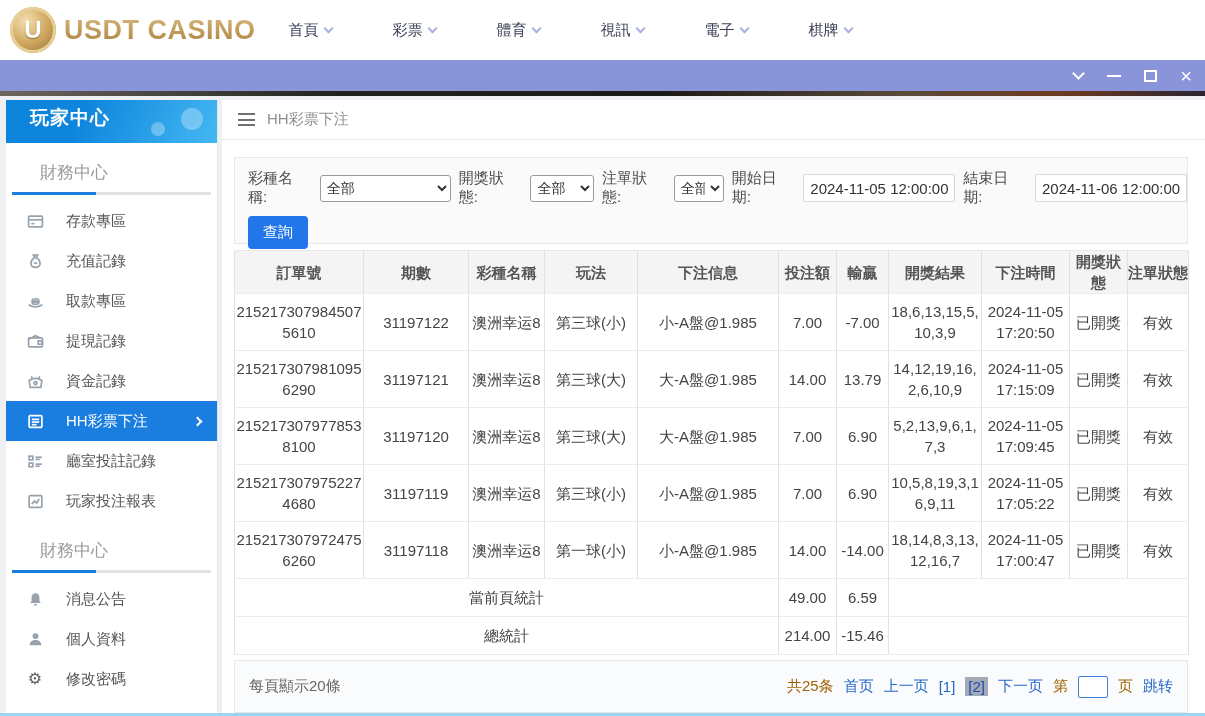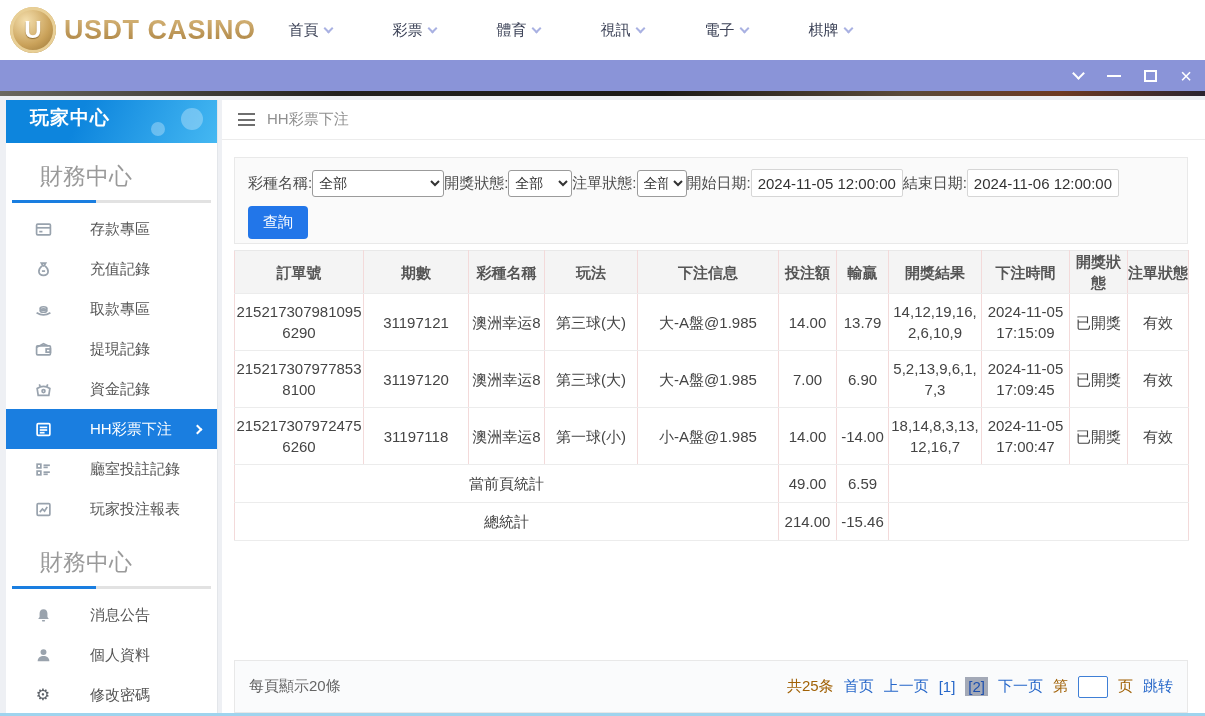--- a/index.html
+++ b/index.html
@@ -46,39 +46,39 @@
   .sidebar { position:absolute; left:6px; top:100px; width:212px; height:616px; background:#fff; overflow:hidden;
     border-right:1px solid #e3e6ea; }
   .sidebar-head { position:relative; height:43px; background:linear-gradient(115deg,#0d85dd 35%,#45b8f2);
     color:#fff; padding:5px 0 0 24px; overflow:hidden; }
   .sidebar-head h1 { font-size:19px; font-weight:bold; letter-spacing:1px; }
   .sidebar-head p { font-size:8px; letter-spacing:2.5px; margin-top:11px; }
   .pad-deco { position:absolute; right:14px; top:6px; width:54px; height:30px; opacity:.35; }
   .pad-deco i { position:absolute; border-radius:50%; background:#dff3ff; display:block; }
   .pad-deco i.b1 { width:22px; height:22px; right:0; top:2px; }
   .pad-deco i.b2 { width:14px; height:14px; left:2px; bottom:0; }
-  .sec-title { font-size:23px; color:#9a9a9a; padding:18px 0 8px 34px; }
+  .sec-title { font-size:17px; color:#9a9a9a; padding:18px 0 8px 34px; }
   .sec-rule { height:3px; margin:0 6px 6px 6px; background:#e2e2e2; position:relative; }
   .sec-rule::before { content:""; position:absolute; left:0; top:0; height:3px; width:42%; background:#1a7ee0; }
-  .side-item { height:40px; display:flex; align-items:center; gap:38px; padding-left:28px;
+  .side-item { height:40px; display:flex; align-items:center; gap:22px; padding-left:20px;
     font-size:15px; color:#555; cursor:pointer; position:relative; }
   .side-item .icn { width:18px; height:18px; display:flex; align-items:center; justify-content:center; }
   .side-item.active { background:#1a7ee0; color:#fff; }
   .side-item.active .r-chev { position:absolute; right:16px; width:7px; height:7px;
     border-right:2px solid #fff; border-top:2px solid #fff; transform:rotate(45deg); }
   .gear-glyph { font-size:16px; color:#5b6067; line-height:1; }
   
   .main { position:absolute; left:222px; top:100px; width:983px; height:613px; background:#fff; }
   .crumb-bar { height:40px; border-bottom:1px solid #ececec; display:flex; align-items:center; gap:12px; padding-left:16px; }
   .hamburger { width:17px; height:13px; display:flex; flex-direction:column; justify-content:space-between; cursor:pointer; }
   .hamburger i { height:2px; background:#6f6f6f; }
   .crumb-title { font-size:15px; color:#8f8f8f; }
   .filter-panel { position:absolute; left:12px; top:57px; width:954px; height:87px;
     background:#fafafa; border:1px solid #e9e9e9; padding:11px 0 0 13px; }
-  .filter-row { display:flex; align-items:center; font-size:15px; color:#4c4c4c; flex-wrap:nowrap; }
+  .filter-row { display:flex; align-items:center; gap:8px; font-size:15px; color:#4c4c4c; flex-wrap:nowrap; }
   .filter-row select { height:27px; font-size:14px; color:#333; border:1px solid #9b9b9b; border-radius:3px; background:#fff; padding:0 2px; }
   .sel-lottery { width:132px; } .sel-draw { width:64px; } .sel-order { width:50px; }
   .filter-row input[type=text] { height:28px; width:152px; border:1px solid #d6d6d6; border-radius:2px;
     font-size:15px; color:#333; padding:0 6px; font-family:"Liberation Sans",sans-serif; }
   .btn-search { margin-top:9px; background:#2276e9; color:#fff; border:none; border-radius:4px;
     font-size:15px; padding:7px 15px; cursor:pointer; }
   
   table.bets { position:absolute; left:12px; top:150px; width:954px; border-collapse:collapse; table-layout:fixed; }
   table.bets th, table.bets td { border-top:1px solid #ececec; border-bottom:1px solid #ececec;
     border-left:1px solid #f3dada; border-right:1px solid #f3dada; text-align:center; vertical-align:middle;
@@ -334,20 +334,33 @@
       <th>玩法</th>
       <th>下注信息</th>
       <th>投注額</th>
       <th>輸贏</th>
       <th>開獎結果</th>
       <th>下注時間</th>
       <th>開獎狀態</th>
       <th>注單狀態</th>
     </tr>
     <tr>
+      <td>2152173079845075610</td>
+      <td>31197122</td>
+      <td>澳洲幸运8</td>
+      <td>第三球(小)</td>
+      <td>小-A盤@1.985</td>
+      <td>7.00</td>
+      <td>-7.00</td>
+      <td>18,6,13,15,5,10,3,9</td>
+      <td>2024-11-05 17:20:50</td>
+      <td>已開獎</td>
+      <td>有效</td>
+    </tr>
+    <tr>
       <td>2152173079810956290</td>
       <td>31197121</td>
       <td>澳洲幸运8</td>
       <td>第三球(大)</td>
       <td>大-A盤@1.985</td>
       <td>14.00</td>
       <td>13.79</td>
       <td>14,12,19,16,2,6,10,9</td>
       <td>2024-11-05 17:15:09</td>
       <td>已開獎</td>
@@ -356,20 +369,33 @@
     <tr>
       <td>2152173079778538100</td>
       <td>31197120</td>
       <td>澳洲幸运8</td>
       <td>第三球(大)</td>
       <td>大-A盤@1.985</td>
       <td>7.00</td>
       <td>6.90</td>
       <td>5,2,13,9,6,1,7,3</td>
       <td>2024-11-05 17:09:45</td>
+      <td>已開獎</td>
+      <td>有效</td>
+    </tr>
+    <tr>
+      <td>2152173079752274680</td>
+      <td>31197119</td>
+      <td>澳洲幸运8</td>
+      <td>第三球(小)</td>
+      <td>小-A盤@1.985</td>
+      <td>7.00</td>
+      <td>6.90</td>
+      <td>10,5,8,19,3,16,9,11</td>
+      <td>2024-11-05 17:05:22</td>
       <td>已開獎</td>
       <td>有效</td>
     </tr>
     <tr>
       <td>2152173079724756260</td>
       <td>31197118</td>
       <td>澳洲幸运8</td>
       <td>第一球(小)</td>
       <td>小-A盤@1.985</td>
       <td>14.00</td>

